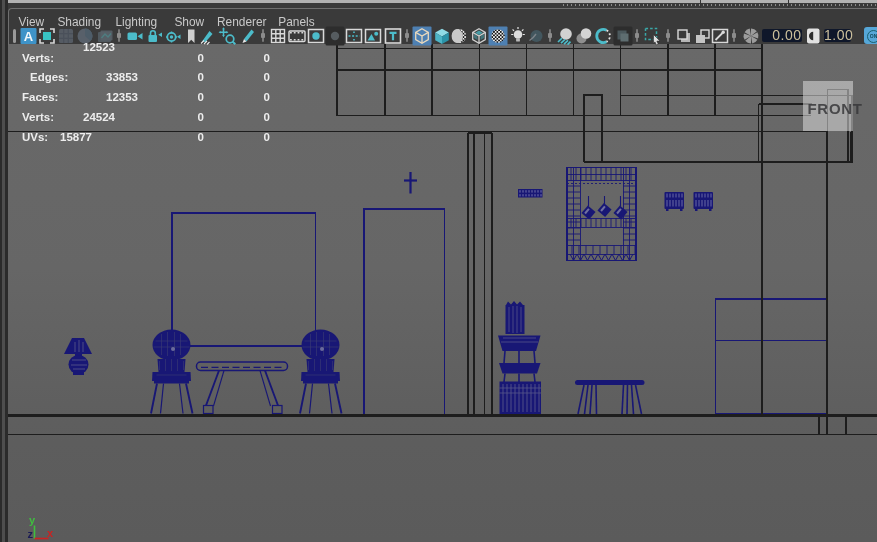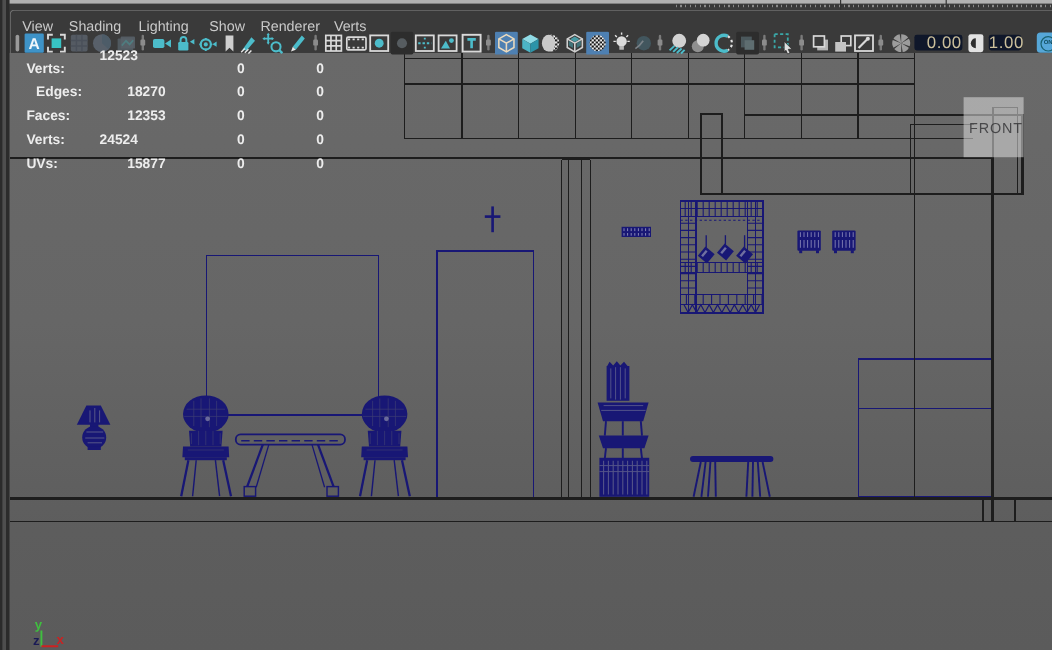--- a/index.html
+++ b/index.html
@@ -9,21 +9,21 @@
  .fld{position:absolute;top:28.5px;height:13.5px;background:#0f172a;border-radius:2px;
    color:#cbbf9b;font-size:14px;text-align:right;line-height:13.5px;letter-spacing:0.5px}
  #ledge{position:absolute;left:0;top:0;width:8px;height:542px;background:#2b2b2b}
  #ledge2{position:absolute;left:2px;top:0;width:3px;height:542px;background:#4e4e4e}
  #vp{position:absolute;left:8px;top:44px;width:869px;height:498px;
    background:linear-gradient(180deg,#696969 0%,#666 45%,#5d5d5d 80%,#5b5b5b 100%)}
  #scene{position:absolute;left:0;top:0}
  #hud{position:absolute;left:0;top:0;color:#ededed;font-size:11.5px;font-weight:bold}
  #front{position:absolute;left:802.5px;top:81px;width:50px;height:49.5px;
    background:rgba(228,228,228,0.52)}
- #front span{position:absolute;left:5px;top:19px;font-size:12px;font-weight:normal;
+ #front span{position:absolute;left:5px;top:19px;font-size:15px;font-weight:bold;
    color:rgba(55,55,58,0.85);letter-spacing:0.7px}
  #panelborder{position:absolute;left:8px;top:8px;width:868px;height:36px;
    border-left:1px solid #6f6f6f;border-top:1px solid #6f6f6f;border-radius:4px 0 0 0}
  #grip{position:absolute;left:12.5px;top:29px;width:3px;height:14px;background:#9a9a9a;border-radius:1.5px}
 </style></head>
 <body>
 <svg width="0" height="0" style="position:absolute">
     <defs>
       <pattern id="chk" width="3.4" height="3.4" patternUnits="userSpaceOnUse">
         <rect width="3.4" height="3.4" fill="#f2f2f2"></rect>
@@ -211,21 +211,21 @@
 <div style="position:absolute;left:563px;top:3.5px;width:314px;height:2.5px;background:repeating-linear-gradient(90deg,#8a8a8a 0,#8a8a8a 1px,#383838 1px,#383838 4px)"></div>
 <div style="position:absolute;left:700px;top:0;width:1px;height:8px;background:#333"></div>
 <div style="position:absolute;left:788px;top:0;width:1px;height:8px;background:#333"></div>
 <div id="panelborder"></div>
 <div id="menurow">
     <span style="position:absolute;left:18.6px;top:11px">View</span>
     <span style="position:absolute;left:57.4px;top:11px">Shading</span>
     <span style="position:absolute;left:115.5px;top:11px">Lighting</span>
     <span style="position:absolute;left:174.4px;top:11px">Show</span>
     <span style="position:absolute;left:217px;top:11px">Renderer</span>
-    <span style="position:absolute;left:278.3px;top:11px">Verts</span>
+    <span style="position:absolute;left:278.3px;top:11px">Panels</span>
   </div>
 <div id="grip"></div>
 <svg style="position:absolute;left:18.5px;top:26px" width="20" height="20" viewBox="0 0 20 20">
     <rect x="1.5" y="2" width="16" height="16" rx="1" fill="#3e93c8"></rect>
     <text x="9.5" y="15" font-family="Liberation Sans" font-size="13" font-weight="bold" fill="#f0f7fb" text-anchor="middle">A</text>
   </svg>
 <svg style="position:absolute;left:37.0px;top:26px" width="20" height="20" viewBox="0 0 20 20">
     <g stroke="#d9d9d9" stroke-width="1.6" fill="none">
       <path d="M3,7 V3 H7"></path>
       <path d="M13,3 H17 V7"></path>
@@ -432,30 +432,30 @@
 <div class="fld" style="left:824px;width:27px">1.00</div>
 <div style="position:absolute;left:864px;top:27px;width:13px;height:17px;background:#56a7d8;border-radius:3px 0 0 3px;overflow:hidden">
     <div style="position:absolute;left:3px;top:3px;width:11px;height:11px;border:1.5px solid #19606f;border-radius:50%;font-size:5px;font-weight:bold;color:#114c5e;text-align:center;line-height:11px">ON</div>
   </div>
 <div id="hud">
     <div style="position:absolute;left:22px;top:51.5px">Verts:</div>
     <div style="position:absolute;left:60px;top:41px;width:78px;text-align:center">12523</div>
     <div style="position:absolute;left:160px;top:51.5px;width:44px;text-align:right">0</div>
     <div style="position:absolute;left:226px;top:51.5px;width:44px;text-align:right">0</div>
     <div style="position:absolute;left:30px;top:71.3px">Edges:</div>
-    <div style="position:absolute;left:60px;top:71.3px;width:78px;text-align:right">18270</div>
+    <div style="position:absolute;left:60px;top:71.3px;width:78px;text-align:right">33853</div>
     <div style="position:absolute;left:160px;top:71.3px;width:44px;text-align:right">0</div>
     <div style="position:absolute;left:226px;top:71.3px;width:44px;text-align:right">0</div>
     <div style="position:absolute;left:22px;top:91.2px">Faces:</div>
     <div style="position:absolute;left:60px;top:91.2px;width:78px;text-align:right">12353</div>
     <div style="position:absolute;left:160px;top:91.2px;width:44px;text-align:right">0</div>
     <div style="position:absolute;left:226px;top:91.2px;width:44px;text-align:right">0</div>
     <div style="position:absolute;left:22px;top:111.1px">Verts:</div>
     <div style="position:absolute;left:60px;top:111.1px;width:78px;text-align:center">24524</div>
     <div style="position:absolute;left:160px;top:111.1px;width:44px;text-align:right">0</div>
     <div style="position:absolute;left:226px;top:111.1px;width:44px;text-align:right">0</div>
     <div style="position:absolute;left:22px;top:130.9px">UVs:</div>
-    <div style="position:absolute;left:60px;top:130.9px;width:78px;text-align:right">15877</div>
+    <div style="position:absolute;left:60px;top:130.9px;width:78px;text-align:left">15877</div>
     <div style="position:absolute;left:160px;top:130.9px;width:44px;text-align:right">0</div>
     <div style="position:absolute;left:226px;top:130.9px;width:44px;text-align:right">0</div>
   </div>
 <div id="front">
     <span>FRONT</span>
   </div>
 </body></html>

